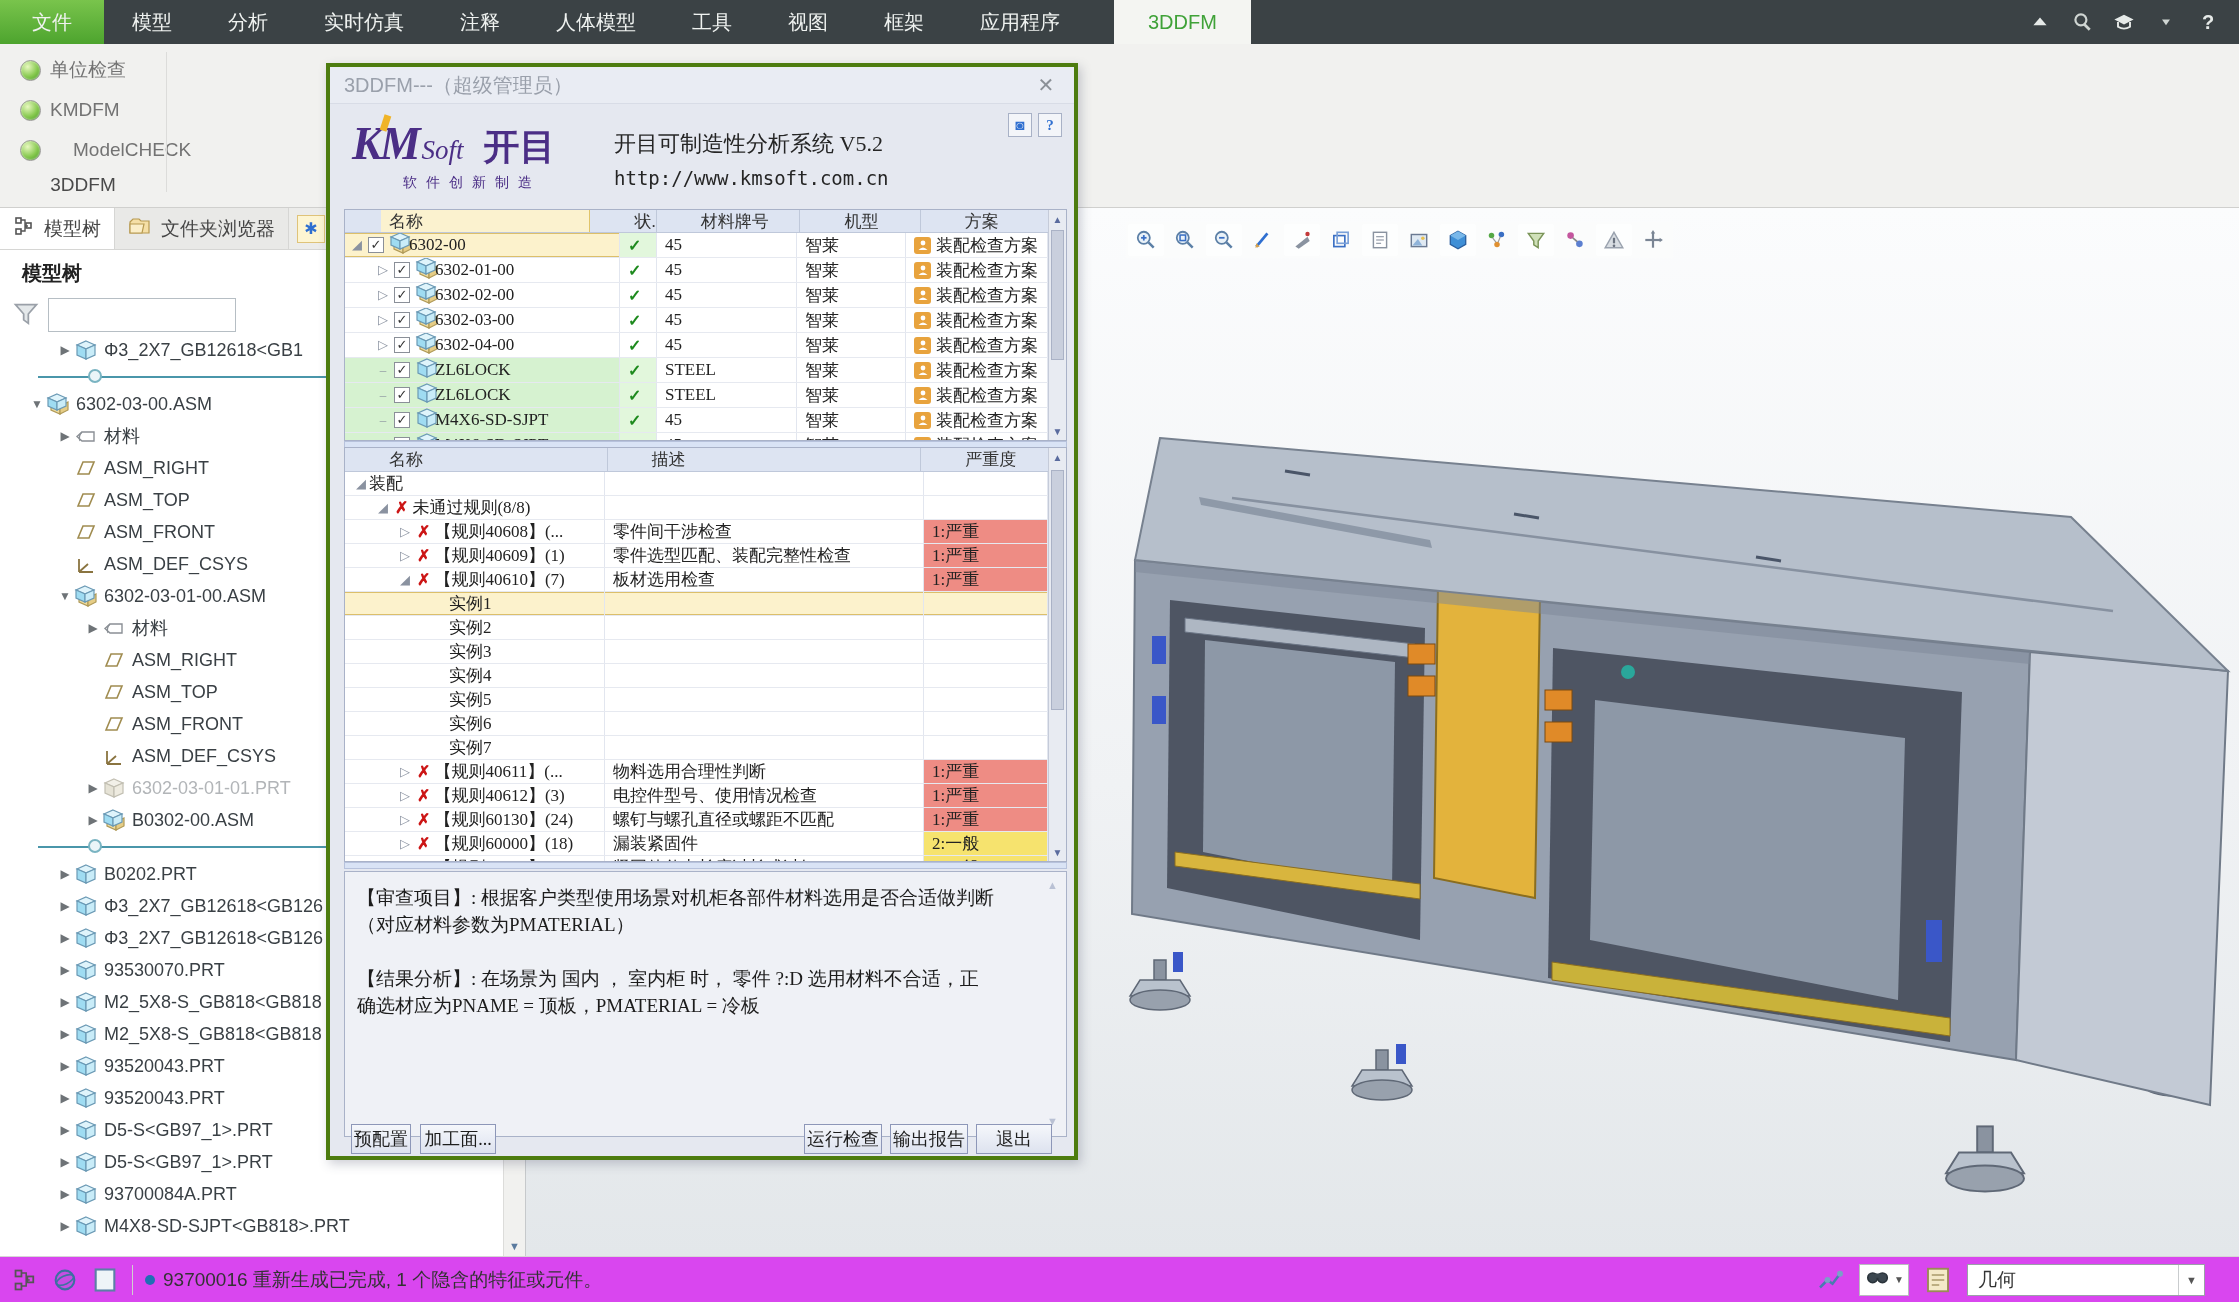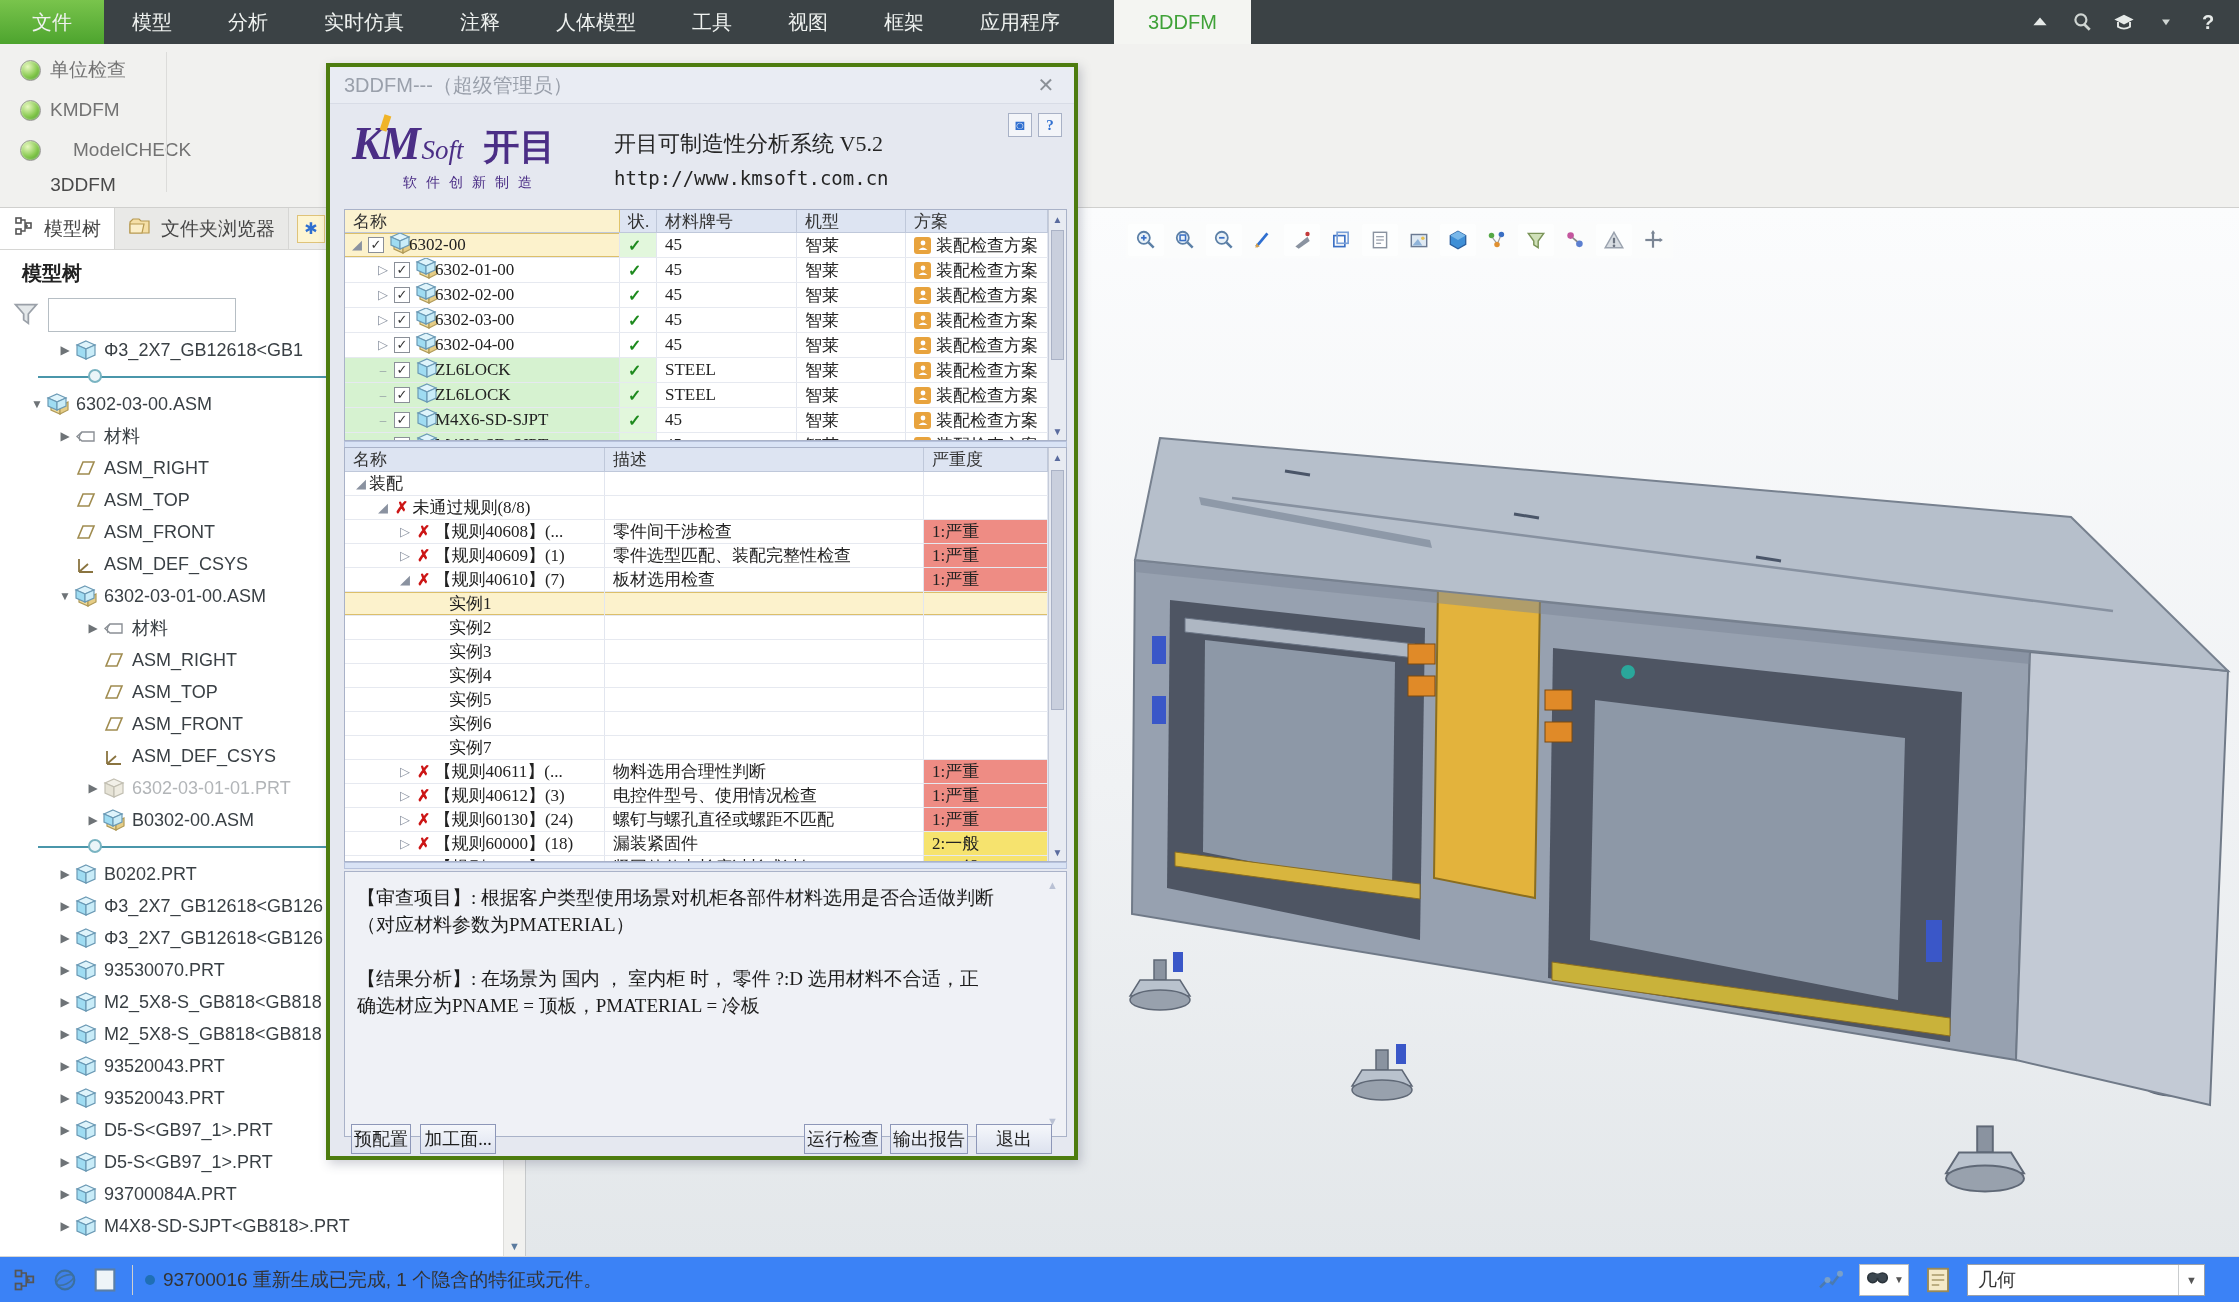--- a/index.html
+++ b/index.html
@@ -96,21 +96,21 @@
        overflow:hidden; }
 .parts-tbl { top:142px; height:232px; }
 .rules-tbl { top:380px; height:415px; }
 .hscroll { position:absolute; left:14px; width:723px; height:7px; background:#d9e3f5;
            border:1px solid #b7c2dc; }
 .hs1 { top:374px; } .hs2 { top:795px; }
 
 .thead { display:flex; height:23px; background:#dde4f2; border-bottom:1px solid #bfc8da;
          font-size:17px; color:#333; }
 .rules-tbl .thead { height:24px; }
-.th { display:flex; align-items:center; padding-left:8px; border-right:1px solid #bfc8da; }
+.th { display:flex; align-items:center; padding-left:8px; border-right:1px solid #bfc8da;margin-left:36px; }
 .th.name-hl { background:#fbf2cf; border-right-color:#e0c46a; }
 .trow { display:flex; height:25px; font-size:17px; color:#222; border-bottom:1px solid #e6e9f0; }
 .rules-tbl .trow { height:24px; }
 .td { display:flex; align-items:center; padding-left:8px; border-right:1px solid #e2e6ef;
       overflow:hidden; white-space:nowrap; }
 .td.c-name { padding-left:4px; }
 .sel-cell { background:#fcf2cc !important; box-shadow:inset 0 1px 0 #dcbf6a, inset 0 -1px 0 #dcbf6a; }
 .green-cell { background:#d6f2d0; }
 .lgreen-cell { background:#e2f7dc; }
 .sev-red { background:#ee8c84; }
@@ -136,21 +136,21 @@
 .dlg-btn { position:absolute; height:30px; background:linear-gradient(#f5f7fb,#dde2ef);
            border:1px solid #8d97b8; font-size:18px; color:#1e1e1e; display:flex; align-items:center;
            justify-content:center; font-family:"Liberation Serif", serif; }
 .btn-pre { left:21px; top:1057px; width:60px; }
 .btn-mach { left:90px; top:1057px; width:76px; }
 .btn-run { left:474px; top:1057px; width:78px; }
 .btn-report { left:560px; top:1057px; width:78px; }
 .btn-exit { left:646px; top:1057px; width:76px; }
 
 
-.statusbar { position:absolute; left:0; right:0; bottom:0; height:46px; background:#3b82f6;
+.statusbar { position:absolute; left:0; right:0; bottom:0; height:46px; background:#d946ef;
              border-top:1px solid #d6d6d4; display:flex; align-items:center; z-index:40;
              font-size:19px; color:#333;margin-top:40px; }
 .sb-icon { width:30px; height:30px; margin-left:10px; display:flex; align-items:center; justify-content:center; }
 .sb-sep { width:1px; height:30px; background:#d0d0ce; margin:0 12px; }
 .sb-bullet { width:10px; height:10px; border-radius:50%; background:#1f6fb5; margin-right:8px; flex:none; }
 .sb-right { margin-left:auto; display:flex; align-items:center; gap:14px; margin-right:34px; }
 .sb-combo { width:238px; height:32px; background:#fff; border:1px solid #9aa0a8; display:flex;
             align-items:center; padding-left:10px; font-size:19px; }
 .sb-combo .caret { margin-left:auto; width:26px; height:100%; border-left:1px solid #c9ccce;
                    display:flex; align-items:center; justify-content:center; font-size:11px; color:#555; }

